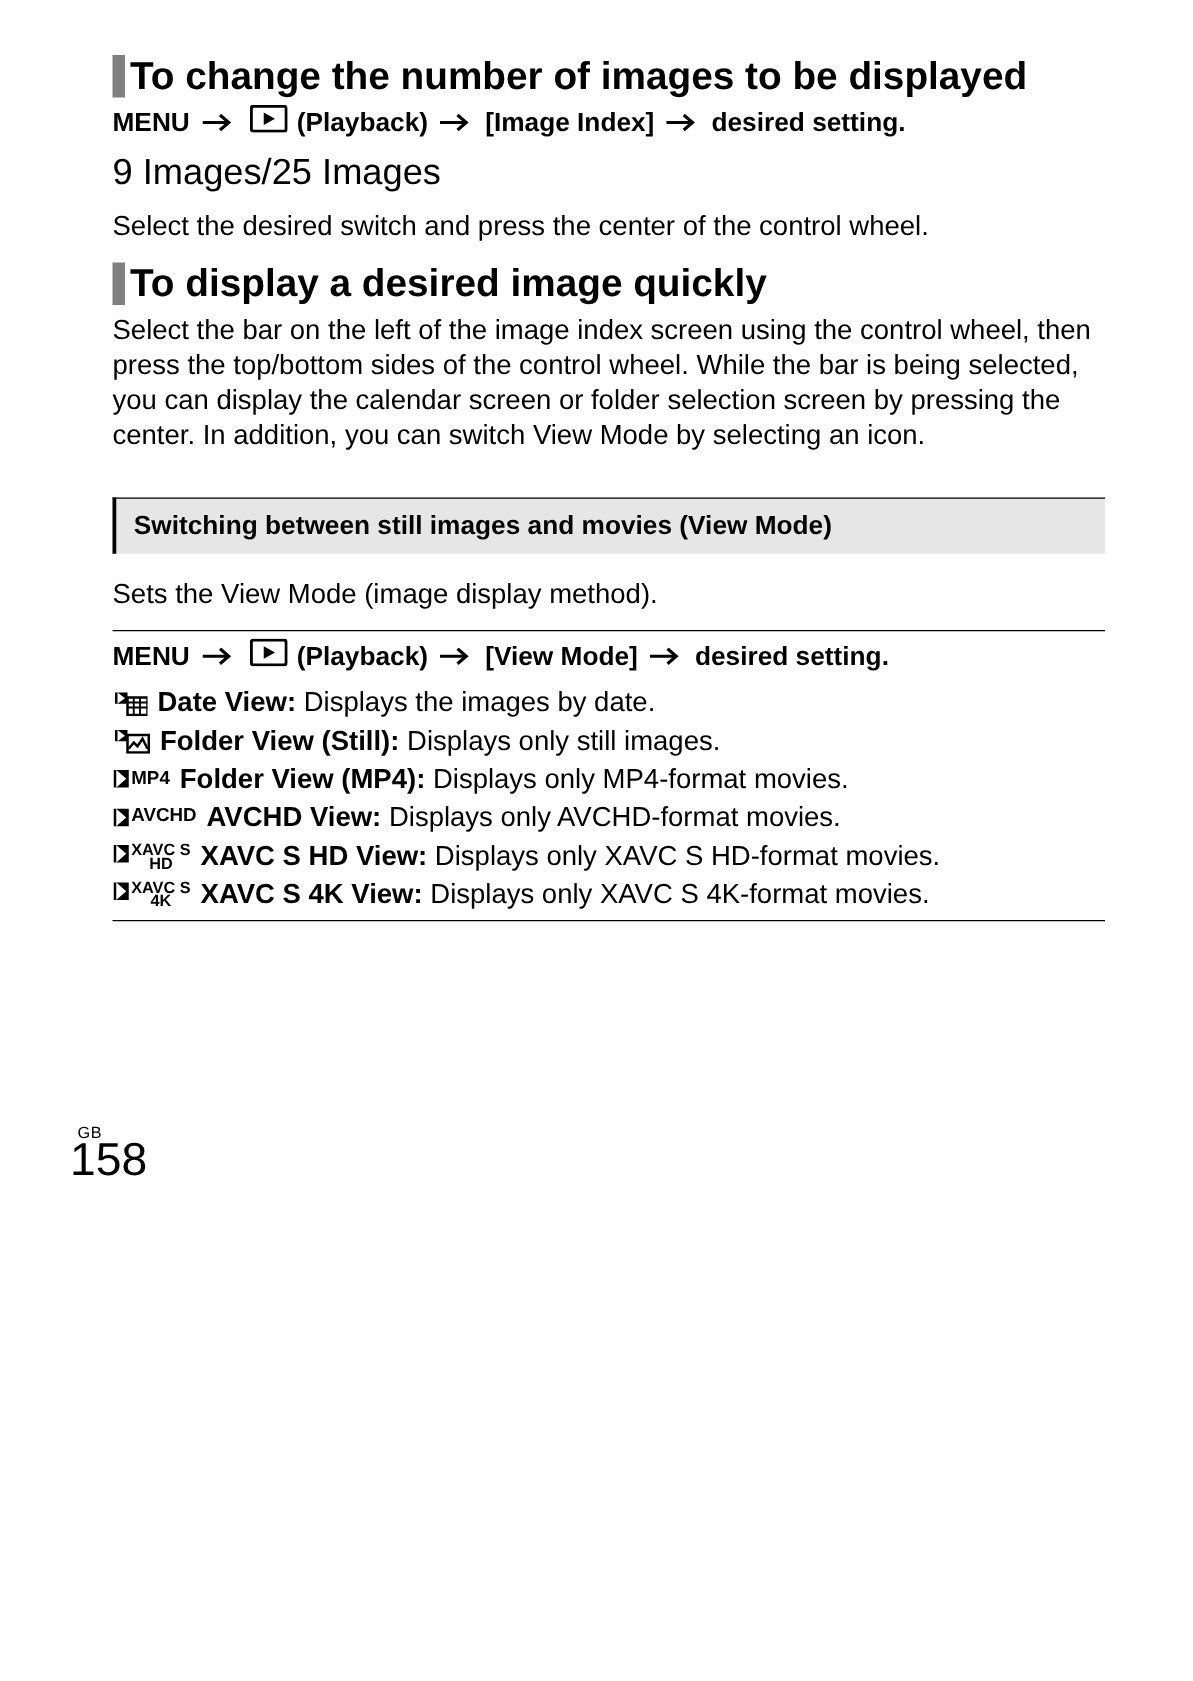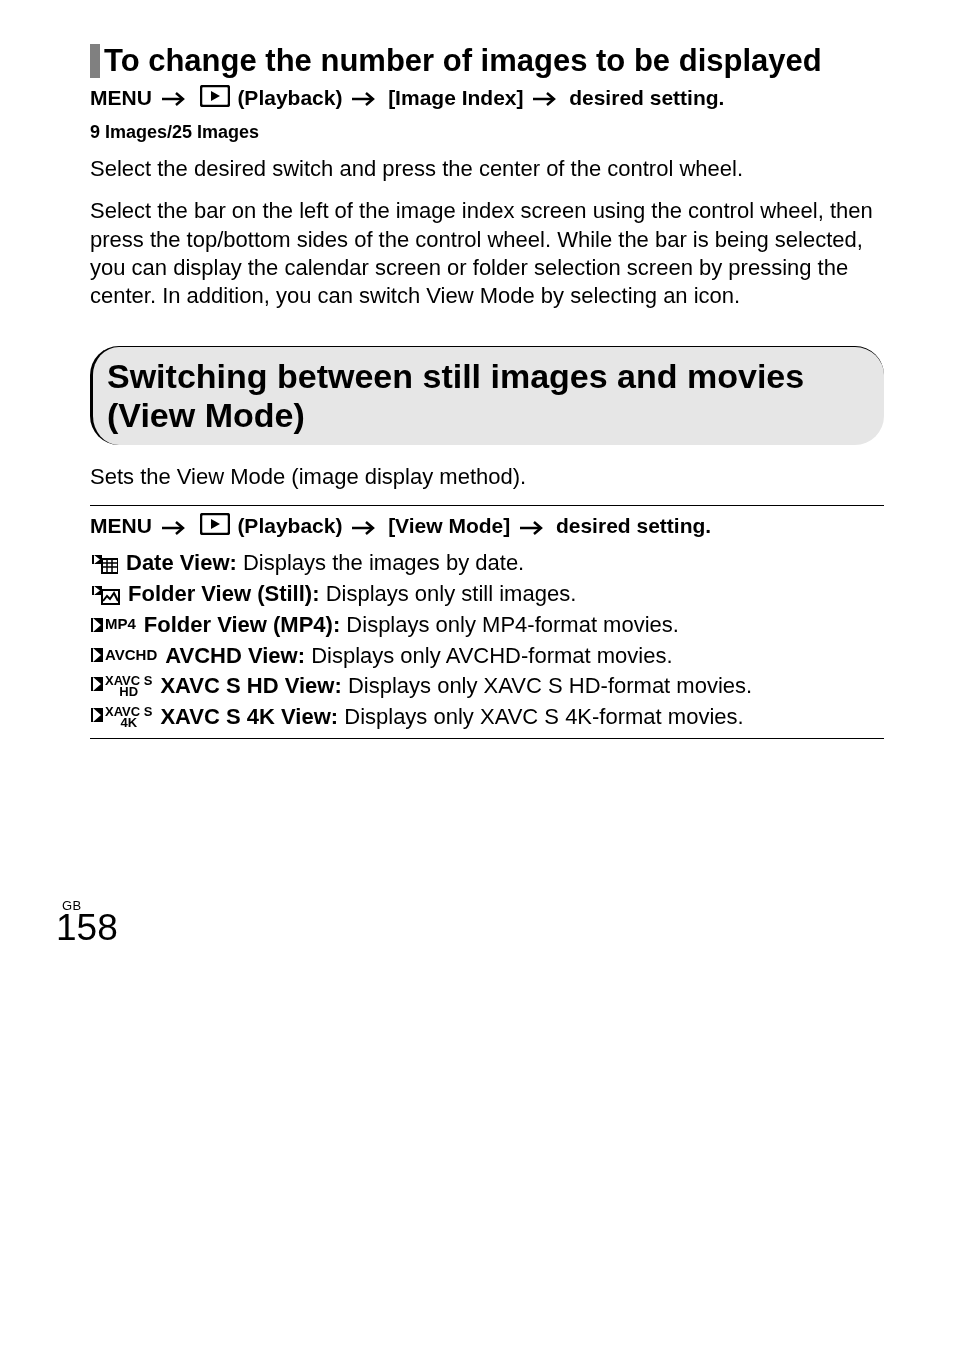--- a/index.html
+++ b/index.html
@@ -35,40 +35,39 @@
     font-weight: 700;
     line-height: 1.1;
   }
   .menu-line {
     font-size: 21px;
     font-weight: 700;
     line-height: 1.35;
     margin: 4px 0 6px 0;
   }
   .bold-sub {
-    font-size: 18px;
-    font-weight: 700;
+    font-size: 29px;
+    font-weight: 400;
     margin: 8px 0 12px 0;
   }
   .body-text {
     font-size: 22px;
     font-weight: 400;
     line-height: 1.28;
     margin: 2px 0 14px 0;
   }
   .boxed-heading {
     background: #e6e6e6;
     border-left: 3px solid #000;
     border-top: 1px solid #000;
-    font-size: 34px;
+    font-size: 21px;
     font-weight: 700;
     padding: 10px 12px 10px 14px;
     margin: 36px 0 18px 0;
     line-height: 1.15;
-    border-radius: 29px;
   }
   .list {
     margin: 6px 0;
   }
   .list-item {
     font-size: 22px;
     line-height: 1.35;
     display: flex;
     align-items: center;
     margin: 1px 0;
@@ -168,20 +167,24 @@
           <polyline points="14,1 21,7 14,13" fill="none" stroke="#000" stroke-width="2.5"></polyline>
         </svg>
     </span>
     <span>desired setting.</span>
   </div>
 
   <div class="bold-sub">9 Images/25 Images</div>
 
   <div class="body-text">Select the desired switch and press the center of the control wheel.</div>
 
+  <div class="bar-heading">
+    <span class="bar"></span>
+    <span class="h-text">To display a desired image quickly</span>
+  </div>
   <div class="body-text">Select the bar on the left of the image index screen using the control wheel, then press the top/bottom sides of the control wheel. While the bar is being selected, you can display the calendar screen or folder selection screen by pressing the center. In addition, you can switch View Mode by selecting an icon.</div>
 
   <div class="boxed-heading">Switching between still images and movies (View Mode)</div>
 
   <div class="body-text">Sets the View Mode (image display method).</div>
 
   <hr class="rule">
 
   <div class="menu-line">
     <span>MENU</span>

